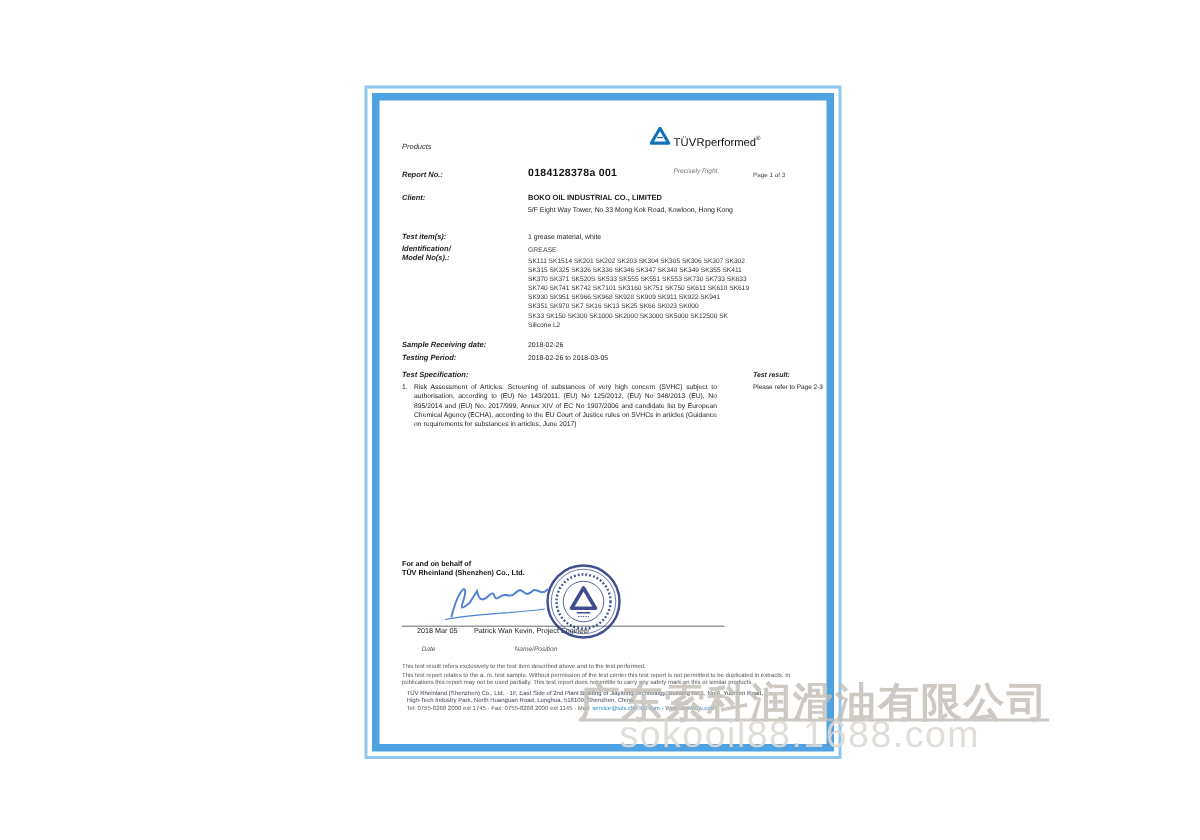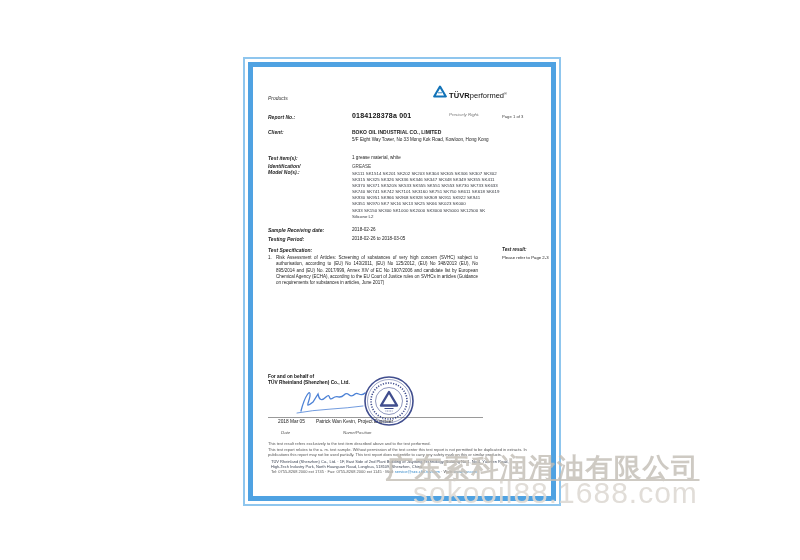--- a/index.html
+++ b/index.html
@@ -29,30 +29,30 @@
   .spec-par{font-size:4.5px;color:#222;line-height:6.25px;text-align:justify;}
   .behalf{font-size:4.8px;font-weight:bold;color:#111;white-space:nowrap;}
   .sign-row{font-size:4.8px;color:#222;white-space:nowrap;}
   .sign-lab{font-size:4.4px;font-style:italic;color:#555;}
   .hairline{border-top:0.5px solid #9a9a9a;height:0;}
   .addr{font-size:4px;color:#3c4454;white-space:nowrap;overflow:hidden;}
   .link{color:#2f86c8;}
   
   .logo{display:flex;align-items:flex-start;gap:2px;}
   .logo-text-brand{font-size:7.5px;color:#111;line-height:8px;white-space:nowrap;}
-  .logo-text-brand .b{font-weight:bold;letter-spacing:.1px;margin-top:32px;}
+  .logo-text-brand .b{font-weight:normal;letter-spacing:.1px;margin-top:32px;}
   .logo-reg{font-size:4px;vertical-align:super;color:#111;}
   .logo-tag{font-size:4.4px;font-style:italic;color:#777;line-height:5px;}
   
   .wm-company{
     position:absolute;left:386px;top:450px;font-size:27px;letter-spacing:1.5px;
     color:#c2bdb5;opacity:.8;white-space:nowrap;z-index:30;font-weight:bold;text-decoration:underline;
   }
   .wm-url{
-    position:absolute;left:413px;top:476px;font-size:30px;letter-spacing:1px;
+    position:absolute;left:413px;top:476px;font-size:25px;letter-spacing:1px;
     color:#dedad4;opacity:.9;white-space:nowrap;z-index:30;
   }
 </style>
 </head>
 <body>
 
 <div class="cert-frame">
   <div class="cert-inner">
 
     <div class="abs products" style="left:15px;top:28px;">Products</div>

